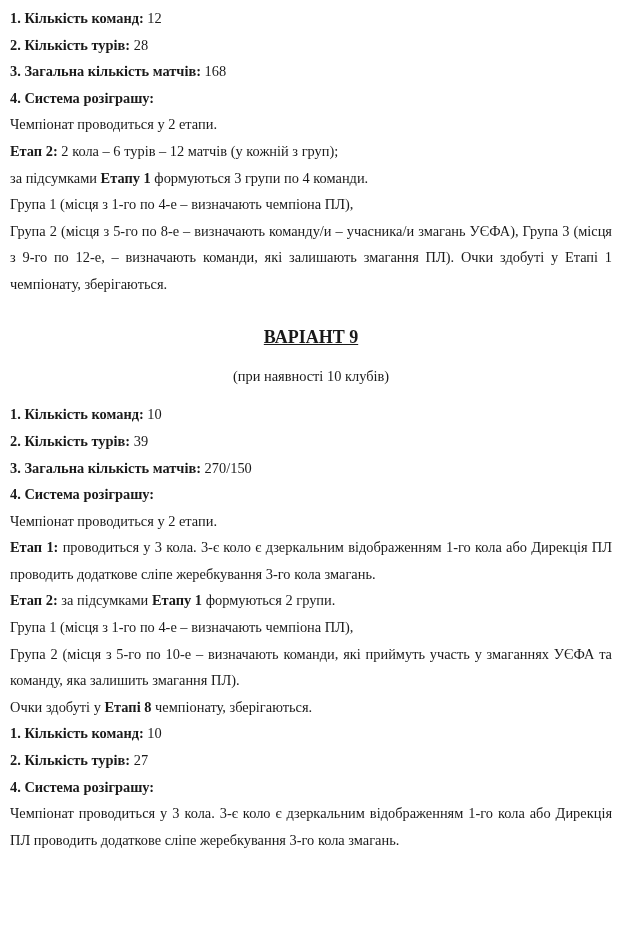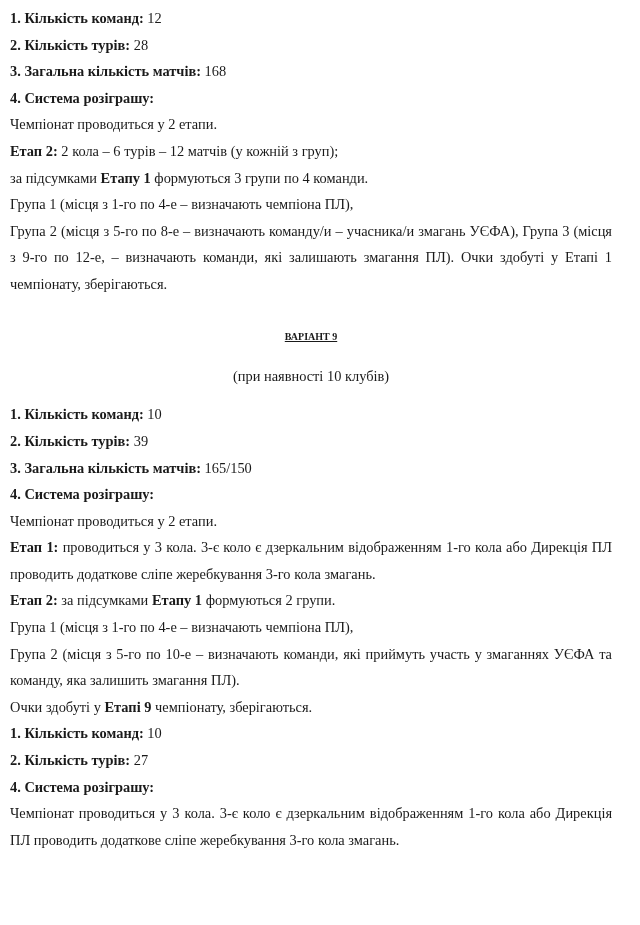--- a/index.html
+++ b/index.html
@@ -25,21 +25,21 @@
   }
   .ln {
     margin: 0;
     text-align: justify;
   }
   .ln b, .hdr {
     font-weight: 700;
   }
   .hdr {
     margin: 26.6px 0 0 0;
-    font-size: 10px;
+    font-size: 18px;
     line-height: 26.6px;
     text-align: center;
   }
   .hdr .u {
     text-decoration: underline;
   }
   .subtitle {
     margin: 12px;
     text-align: center;
   }
@@ -60,28 +60,28 @@
     <p class="ln"><span>за підсумками </span><b>Етапу 1</b><span> формуються 3 групи по 4 команди.</span></p>
     <p class="ln"><span>Група 1 (місця з 1-го по 4-е – визначають чемпіона ПЛ),</span></p>
     <p class="ln"><span>Група 2 (місця з 5-го по 8-е – визначають команду/и – учасника/и змагань УЄФА), Група 3 (місця з 9-го по 12-е, – визначають команди, які залишають змагання ПЛ). Очки здобуті у Етапі 1 чемпіонату, зберігаються.</span></p>
   </section>
 
   <section>
     <h2 class="hdr"><span class="u">ВАРІАНТ 9</span></h2>
     <p class="ln subtitle">(при наявності 10 клубів)</p>
     <p class="ln"><b>1. Кількість команд:</b><span> 10</span></p>
     <p class="ln"><b>2. Кількість турів:</b><span> 39</span></p>
-    <p class="ln"><b>3. Загальна кількість матчів:</b><span> 165/150</span></p>
+    <p class="ln"><b>3. Загальна кількість матчів:</b><span> 270/150</span></p>
     <p class="ln"><b>4. Система розіграшу:</b></p>
     <p class="ln"><span>Чемпіонат проводиться у 2 етапи.</span></p>
     <p class="ln"><b>Етап 1:</b><span> проводиться у 3 кола.  3-є коло є дзеркальним відображенням 1-го кола або Дирекція ПЛ проводить додаткове сліпе жеребкування 3-го кола змагань.</span></p>
     <p class="ln"><b>Етап 2:</b><span> за підсумками </span><b>Етапу 1</b><span> формуються 2 групи.</span></p>
     <p class="ln"><span>Група 1 (місця з 1-го по 4-е – визначають чемпіона ПЛ),</span></p>
     <p class="ln"><span>Група 2 (місця з 5-го по 10-е – визначають команди, які приймуть участь у змаганнях УЄФА та команду, яка залишить змагання ПЛ).</span></p>
-    <p class="ln"><span>Очки здобуті у </span><b>Етапі 9</b><span> чемпіонату, зберігаються.</span></p>
+    <p class="ln"><span>Очки здобуті у </span><b>Етапі 8</b><span> чемпіонату, зберігаються.</span></p>
   </section>
 
   <section>
     <p class="ln"><b>1. Кількість команд:</b><span> 10</span></p>
     <p class="ln"><b>2. Кількість турів:</b><span> 27</span></p>
     <p class="ln"><b>4. Система розіграшу:</b></p>
     <p class="ln"><span>Чемпіонат проводиться у 3 кола. 3-є коло є дзеркальним відображенням 1-го кола або Дирекція ПЛ проводить додаткове сліпе жеребкування 3-го кола змагань.</span></p>
   </section>
 
 </div>

